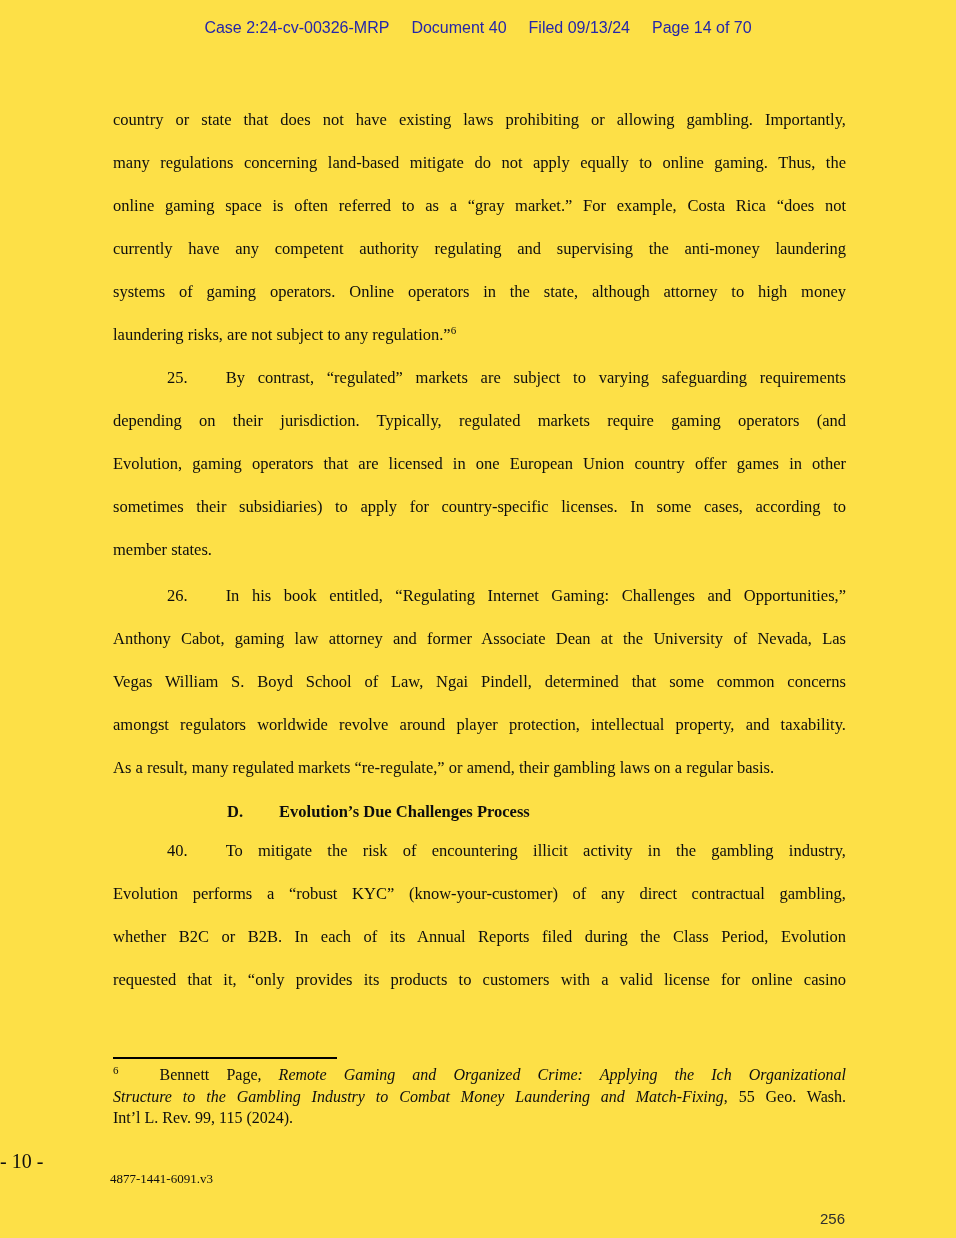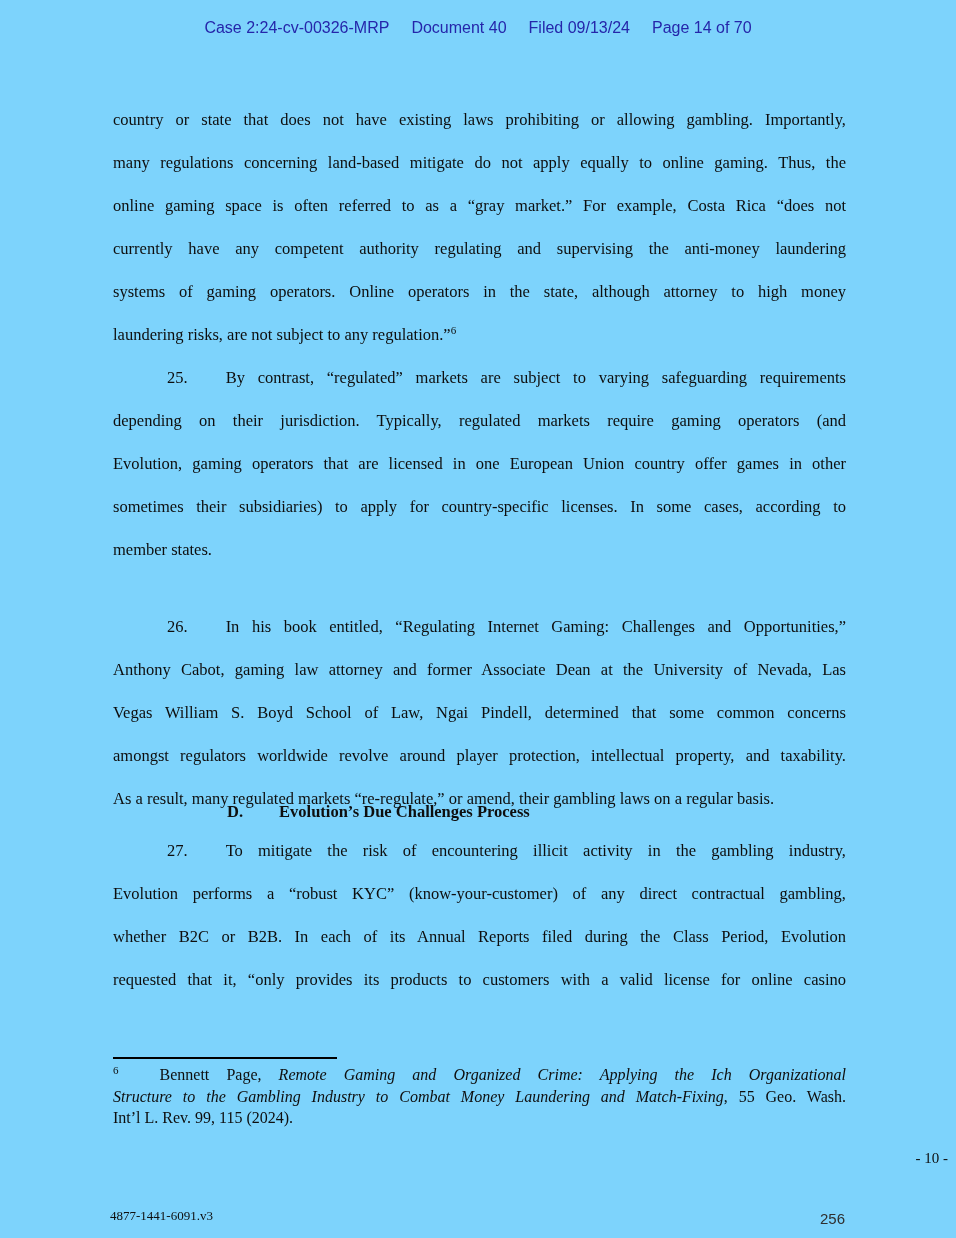--- a/index.html
+++ b/index.html
@@ -1,20 +1,20 @@
 <!DOCTYPE html>
 <html style="--header_blue: #2526aa; --bates_gray: #2f2f2f; --body_text: #0e0e0e;"><head>
 <meta charset="utf-8">
 <style>
   html, body { margin: 0; padding: 0; background: #ffffff; }
   .page {
     position: relative;
     width: 956px;
     height: 1238px;
-    background: #7dd3fc;
+    background: #fde047;
     overflow: hidden;
     font-family: "Liberation Serif", "DejaVu Serif", serif;
     color: #0e0e0e;
   }
   
   .stamp {
     position: absolute;
     top: 19px; left: 0; right: 0;
     display: flex;
     justify-content: center;
@@ -62,29 +62,28 @@
     font-size: 16px;
     line-height: 21.5px;
   }
   .fn-line { text-align: justify; text-align-last: justify; }
   .fn-line.last { text-align: left; text-align-last: left; }
   .fn-tab { display: inline-block; width: 41px; }
   .footnote i { font-style: italic; }
   
   .page-number {
     position: absolute;
-    left: 0; right: 8px; top: 1150px;
-    text-align: right;
-    font-size: 15px;
+    left: 0; right: 15px; top: 1150px;
+    text-align: left;
+    font-size: 20px;
   }
   .doc-id {
     position: absolute;
     left: 110px; top: 1171px;
     font-size: 13px;
-    margin-top: 37px;
   }
   .bates {
     position: absolute;
     left: 820px; top: 1176px;
     font-family: "Liberation Sans", "DejaVu Sans", sans-serif;
     font-size: 15px;
     color: var(--bates_gray, #2f2f2f);
     margin-top: 34px;
   }
 </style>
@@ -110,34 +109,34 @@
   </div>
 
   <div class="para" style="top:356px">
     <div class="line numline"><span>25.</span><span class="tab"></span><span>By contrast, “regulated” markets are subject to varying safeguarding requirements</span></div>
     <div class="line">depending on their jurisdiction.  Typically, regulated markets require gaming operators (and</div>
     <div class="line">Evolution, gaming operators that are licensed in one European Union country offer games in other</div>
     <div class="line">sometimes their subsidiaries) to apply for country-specific licenses.  In some cases, according to</div>
     <div class="line last">member states.</div>
   </div>
 
-  <div class="para" style="top:605px">
+  <div class="para" style="top:574px">
     <div class="line numline"><span>26.</span><span class="tab"></span><span>In his book entitled, “Regulating Internet Gaming: Challenges and Opportunities,”</span></div>
     <div class="line">Anthony Cabot, gaming law attorney and former Associate Dean at the University of Nevada, Las</div>
     <div class="line">Vegas William S. Boyd School of Law, Ngai Pindell, determined that some common concerns</div>
     <div class="line">amongst regulators worldwide revolve around player protection, intellectual property, and taxability.</div>
     <div class="line last">As a result, many regulated markets “re-regulate,” or amend, their gambling laws on a regular basis.</div>
   </div>
 
   <div class="heading">
     <span class="hletter">D.</span><span class="htab"></span><span>Evolution’s Due Challenges Process</span>
   </div>
 
   <div class="para" style="top:829px">
-    <div class="line numline"><span>27.</span><span class="tab"></span><span>To mitigate the risk of encountering illicit activity in the gambling industry,</span></div>
+    <div class="line numline"><span>40.</span><span class="tab"></span><span>To mitigate the risk of encountering illicit activity in the gambling industry,</span></div>
     <div class="line">Evolution performs a “robust KYC” (know-your-customer) of any direct contractual gambling,</div>
     <div class="line">whether B2C or B2B.  In each of its Annual Reports filed during the Class Period, Evolution</div>
     <div class="line">requested that it, “only provides its products to customers with a valid license for online casino</div>
   </div>
 
   <div class="fn-rule"></div>
   <div class="footnote">
     <div class="fn-line"><sup>6</sup><span class="fn-tab"></span><span>Bennett Page, </span><i>Remote Gaming and Organized Crime: Applying the Ich Organizational</i></div>
     <div class="fn-line"><i>Structure to the Gambling Industry to Combat Money Laundering and Match-Fixing</i><span>, 55 Geo. Wash.</span></div>
     <div class="fn-line last">Int’l L. Rev. 99, 115 (2024).</div>

